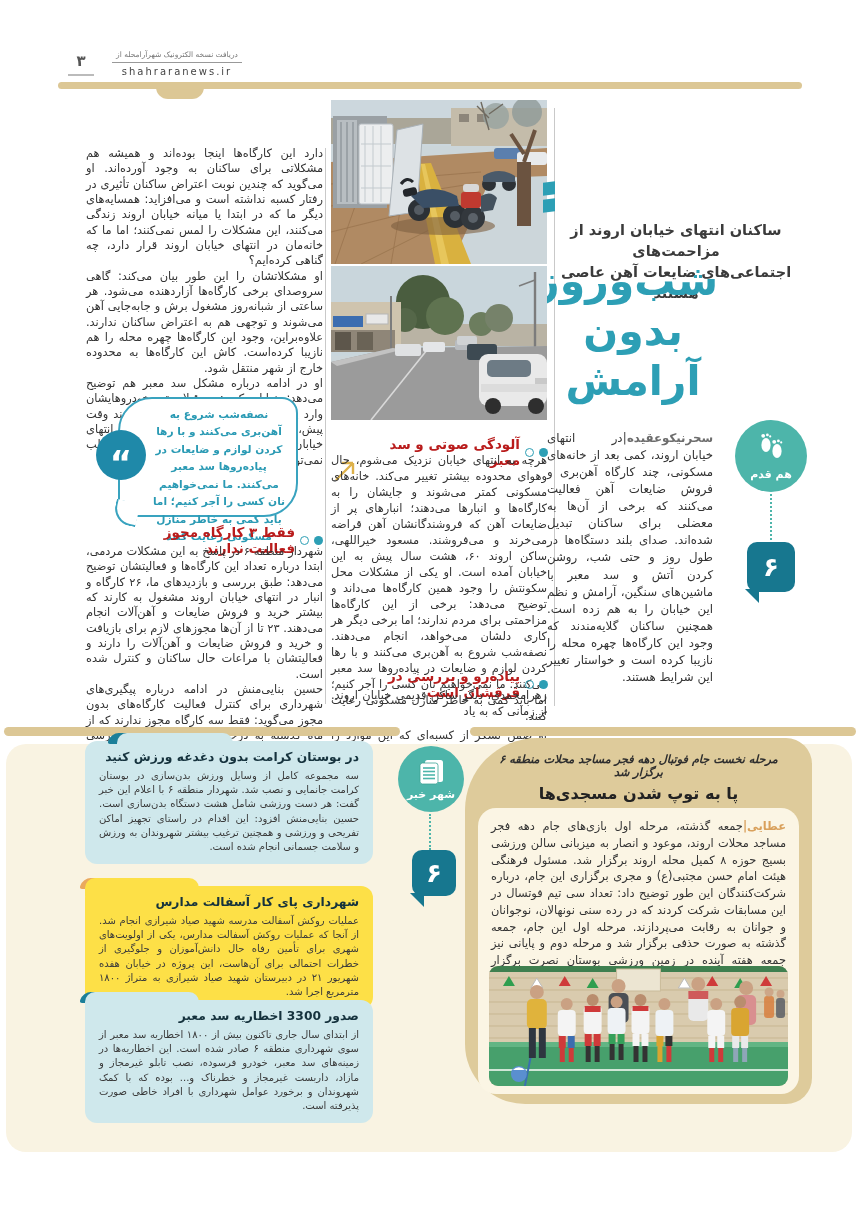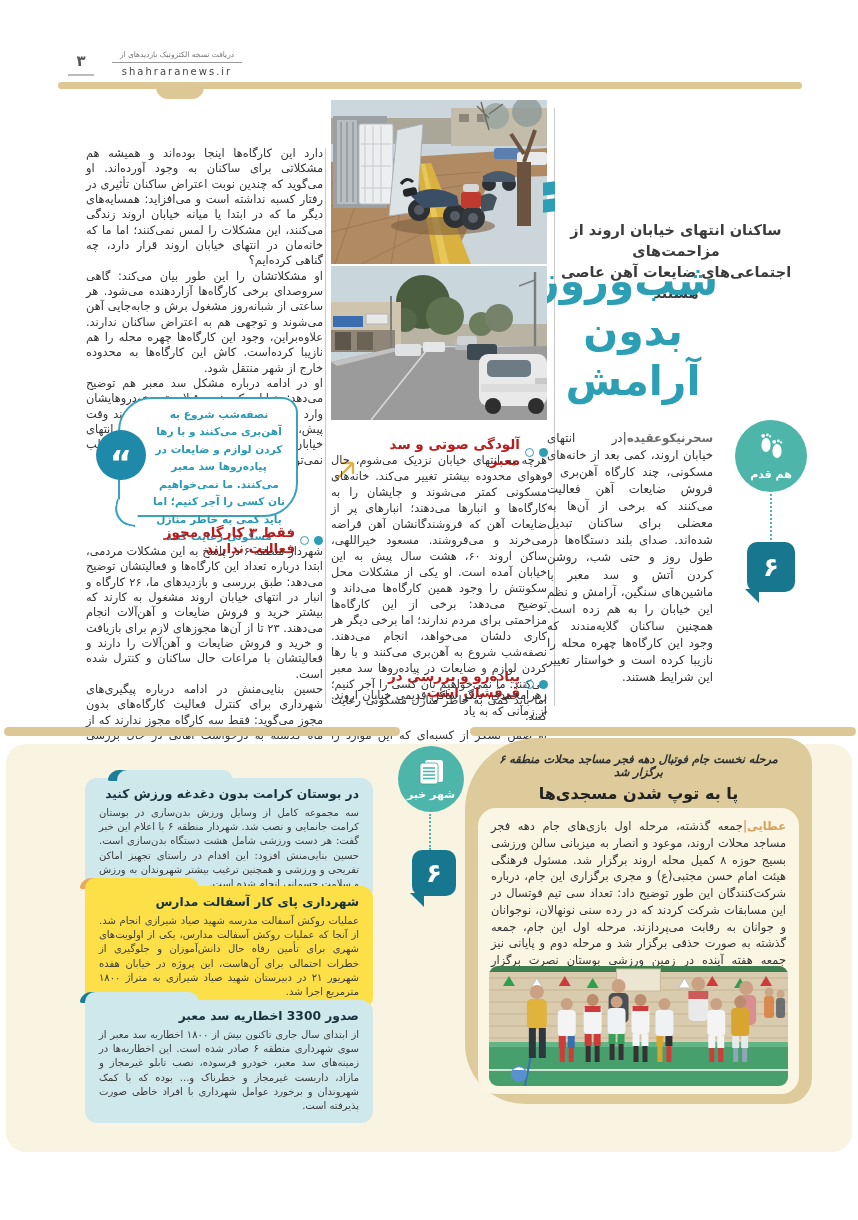--- a/index.html
+++ b/index.html
@@ -92,21 +92,21 @@
   .ico-foot{width:34px;height:34px;}
   .ico-news{width:30px;height:28px;}
 </style>
 </head>
 <body>
 
 <div class="page">
 
   <div class="pagenum">۳</div>
   <div class="masthead">
-    <div class="tag">دریافت نسخه الکترونیک بازدیدهای از</div>
+    <div class="tag">دریافت نسخه الکترونیک شهرآرامحله از</div>
     <div class="site">shahraranews.ir</div>
   </div>
   <div class="top-bar"></div>
   <div class="bar-tail"></div>
 
   <div class="vrule" style="left:554px;top:108px;height:598px;"></div>
   <div class="vrule" style="left:325px;top:148px;height:556px;"></div>
 
   <div class="kicker">
     <div>ساکنان انتهای خیابان اروند از مزاحمت‌های</div>
@@ -305,21 +305,21 @@
         </g>
     </svg>
     <div class="badge-label">شهر خبر</div>
   </div>
   <div class="dotted-v" style="left:429px;top:814px;height:36px;z-index:3;"></div>
   <div class="six-tab" style="left:412px;top:850px;width:44px;height:46px;z-index:3;">
     <span>۶</span>
     <span class="six-tail"></span>
   </div>
 
-  <div class="newsbox nb-blue" style="top:778px;">
+  <div class="newsbox nb-blue" style="top:741px;">
     <div class="tab" style="left:32px;width:116px;"></div>
     <div class="flap" style="left:24px;background:#1b7f99;"></div>
     <div class="inner">
       <h4 class="nb-title">در بوستان کرامت بدون دغدغه ورزش کنید</h4>
       <p class="nb-body">سه مجموعه کامل از وسایل ورزش بدن‌سازی در بوستان کرامت جانمایی و نصب شد. شهردار منطقه ۶ با اعلام این خبر گفت: هر دست ورزشی شامل هشت دستگاه بدن‌سازی است. حسین بنایی‌منش افزود: این اقدام در راستای تجهیز اماکن تفریحی و ورزشی و همچنین ترغیب بیشتر شهروندان به ورزش و سلامت جسمانی انجام شده است.</p>
     </div>
   </div>
   <div class="newsbox nb-cream" style="top:886px;">
     <div class="tab" style="left:0;width:114px;"></div>
     <div class="flap" style="left:-4px;background:#eaa95e;"></div>

